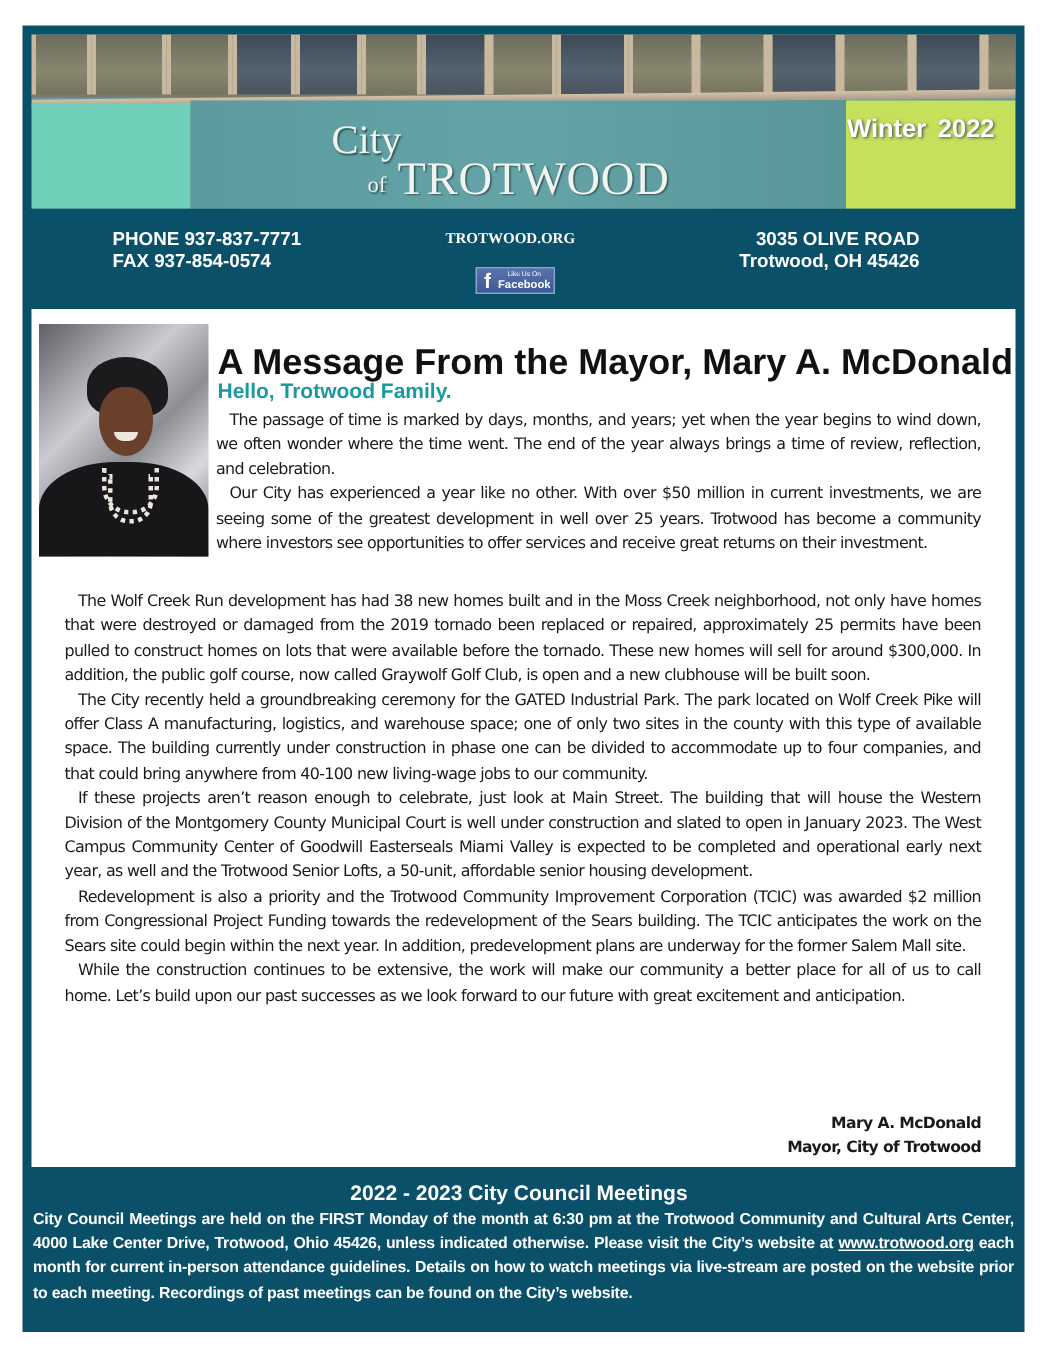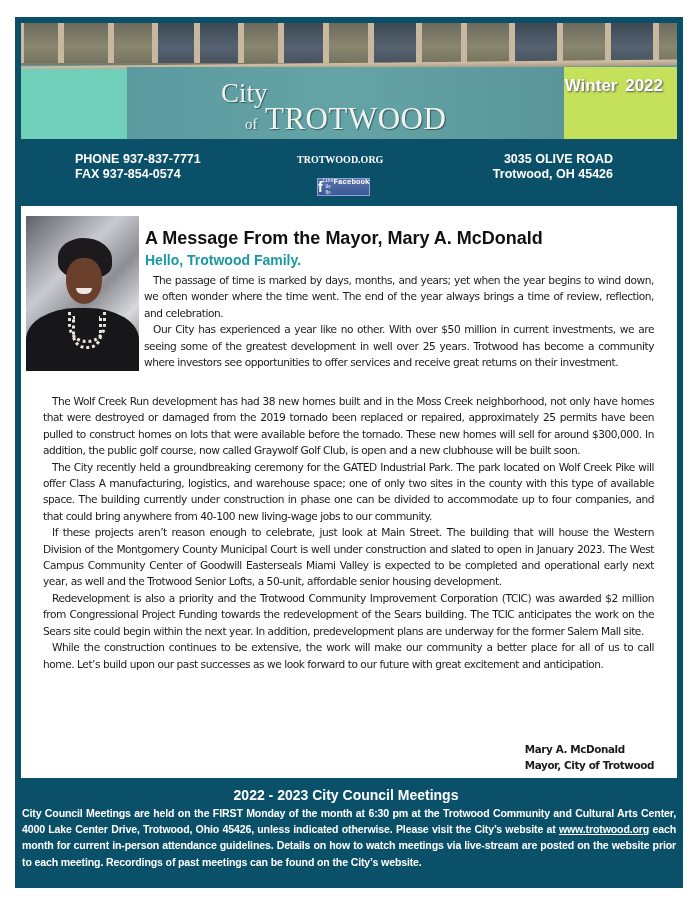--- a/index.html
+++ b/index.html
@@ -21,41 +21,41 @@
   .b-title { position: absolute; right: 12px; top: 10px; font-family: "Liberation Sans", sans-serif; font-weight: bold; font-size: 24px; color: #ffffff; text-shadow: 1px 1px 2px #333; letter-spacing: 0.2px; }
   .b-season { position: absolute; right: 14px; top: 53px; font-family: "Liberation Sans", sans-serif; font-weight: bold; font-size: 17px; color: #ffffff; text-shadow: 1px 1px 2px #555; word-spacing: 3px; }
 
   
   #contact { position: absolute; left: 0; top: 122px; width: 668px; height: 64px; color: #ffffff; }
   .c-left { position: absolute; left: 60px; top: 13px; font-weight: bold; font-size: 12.5px; line-height: 15px; }
   .c-mid { position: absolute; left: 282px; top: 13px; font-family: "Liberation Serif", serif; font-weight: bold; font-size: 10px; line-height: 15px; }
   .c-right { position: absolute; right: 70px; top: 13px; font-weight: bold; font-size: 12.5px; line-height: 15px; text-align: right; }
   .fb { position: absolute; left: 302px; top: 39px; width: 53px; height: 18px; background: linear-gradient(180deg,#5a72ad,#3b5998); border: 1px solid #8fa3cf; box-sizing: border-box; display: flex; align-items: center; }
   .fb-f { font-family: "Liberation Sans", sans-serif; font-weight: bold; color: #fff; font-size: 14px; width: 14px; text-align: center; line-height: 16px; }
-  .fb-txt { display: flex; flex-direction: row; line-height: 6px; color: #fff; font-family: Liberation Mono, monospace; }
+  .fb-txt { display: flex; flex-direction: column; line-height: 6px; color: #fff; }
   .fb-small { font-size: 4.5px; text-align: center; }
   .fb-big { font-size: 7.5px; font-weight: bold; line-height: 8px; }
 
   
   #mayor { position: absolute; left: 6px; top: 189px; width: 656px; height: 572px; background: #ffffff; }
   .photo { position: absolute; left: 5px; top: 10px; width: 113px; height: 155px; background: linear-gradient(135deg,#5f6166 0%,#c9cbd0 35%,#8c8e94 55%,#d8d9dd 75%,#6c6e73 100%); overflow: hidden; }
   .ph-hair { position: absolute; left: 32px; top: 22px; width: 54px; height: 40px; background: #1c1a1c; border-radius: 50% 55% 35% 40%; }
   .ph-face { position: absolute; left: 40px; top: 42px; width: 36px; height: 46px; background: #6a3f2c; border-radius: 45% 45% 50% 50%; }
   .ph-smile { position: absolute; left: 50px; top: 72px; width: 16px; height: 6px; background: #f0e6e0; border-radius: 0 0 8px 8px; }
   .ph-body { position: absolute; left: 0; top: 92px; width: 113px; height: 70px; background: #171719; border-radius: 45% 45% 0 0; }
   .ph-pearls { position: absolute; left: 42px; top: 96px; width: 32px; height: 28px; border: 3px dotted #e8e2d8; border-top: none; border-radius: 0 0 18px 18px; }
   .ph-pearls2 { position: absolute; left: 46px; top: 100px; width: 24px; height: 30px; border: 3px dotted #ece6dc; border-top: none; border-radius: 0 0 14px 14px; }
 
-  .m-title { position: absolute; left: 124px; top: 22px; font-weight: bold; font-size: 18px; color: #111; }
+  .m-title { position: absolute; left: 124px; top: 22px; font-weight: bold; font-size: 24px; color: #111; }
   .m-hello { position: absolute; left: 124px; top: 46px; font-weight: bold; font-size: 14px; color: #1a9aa0; }
   .m-text { font-family: "DejaVu Sans", sans-serif; font-size: 10.6px; line-height: 16.4px; color: #1a1a1a; text-align: justify; letter-spacing: -0.45px; }
   .m-col { position: absolute; left: 123px; top: 66px; width: 510px; }
   .m-full { position: absolute; left: 22px; top: 187px; width: 611px; }
   .m-text p { margin: 0; text-indent: 9px; }
-  .sig { position: absolute; right: 23px; top: 535px; font-family: "DejaVu Sans", sans-serif; font-weight: bold; font-size: 10.4px; line-height: 16px; color: #1a1a1a; letter-spacing: -0.4px; }
+  .sig { position: absolute; right: 23px; top: 535px; text-align: right; font-family: "DejaVu Sans", sans-serif; font-weight: bold; font-size: 10.4px; line-height: 16px; color: #1a1a1a; letter-spacing: -0.4px; }
 
   
   #council { position: absolute; left: 0; top: 764px; width: 662px; color: #ffffff; }
   .co-title { text-align: center; font-weight: bold; font-size: 14px; margin-top: 6px; }
   .co-text { position: absolute; left: 7px; top: 24px; width: 654px; font-weight: bold; font-size: 10.6px; line-height: 16.2px; text-align: justify; letter-spacing: -0.15px; }
   .co-text a { color: #ffffff; text-decoration: underline; }
 </style>
 </head>
 <body>
 

